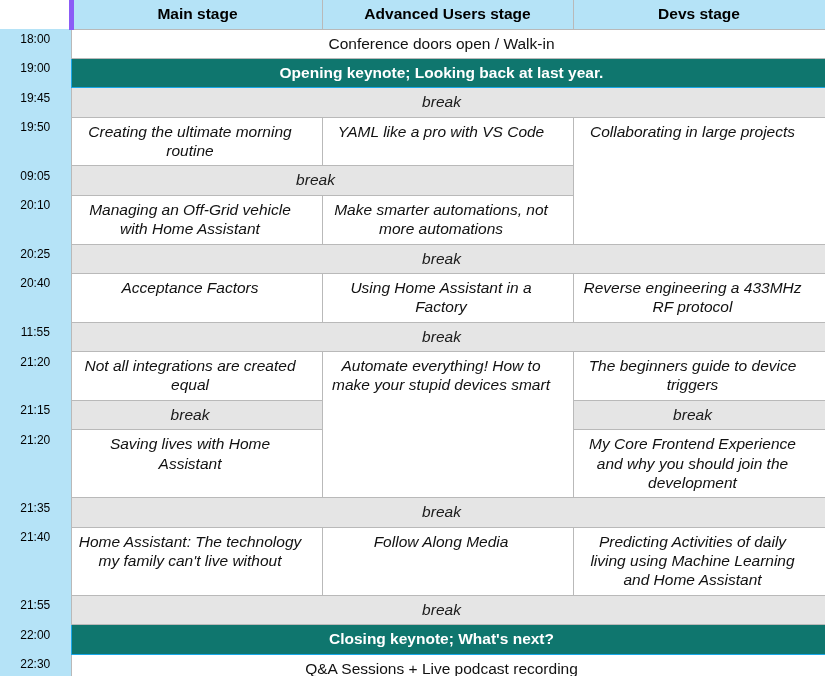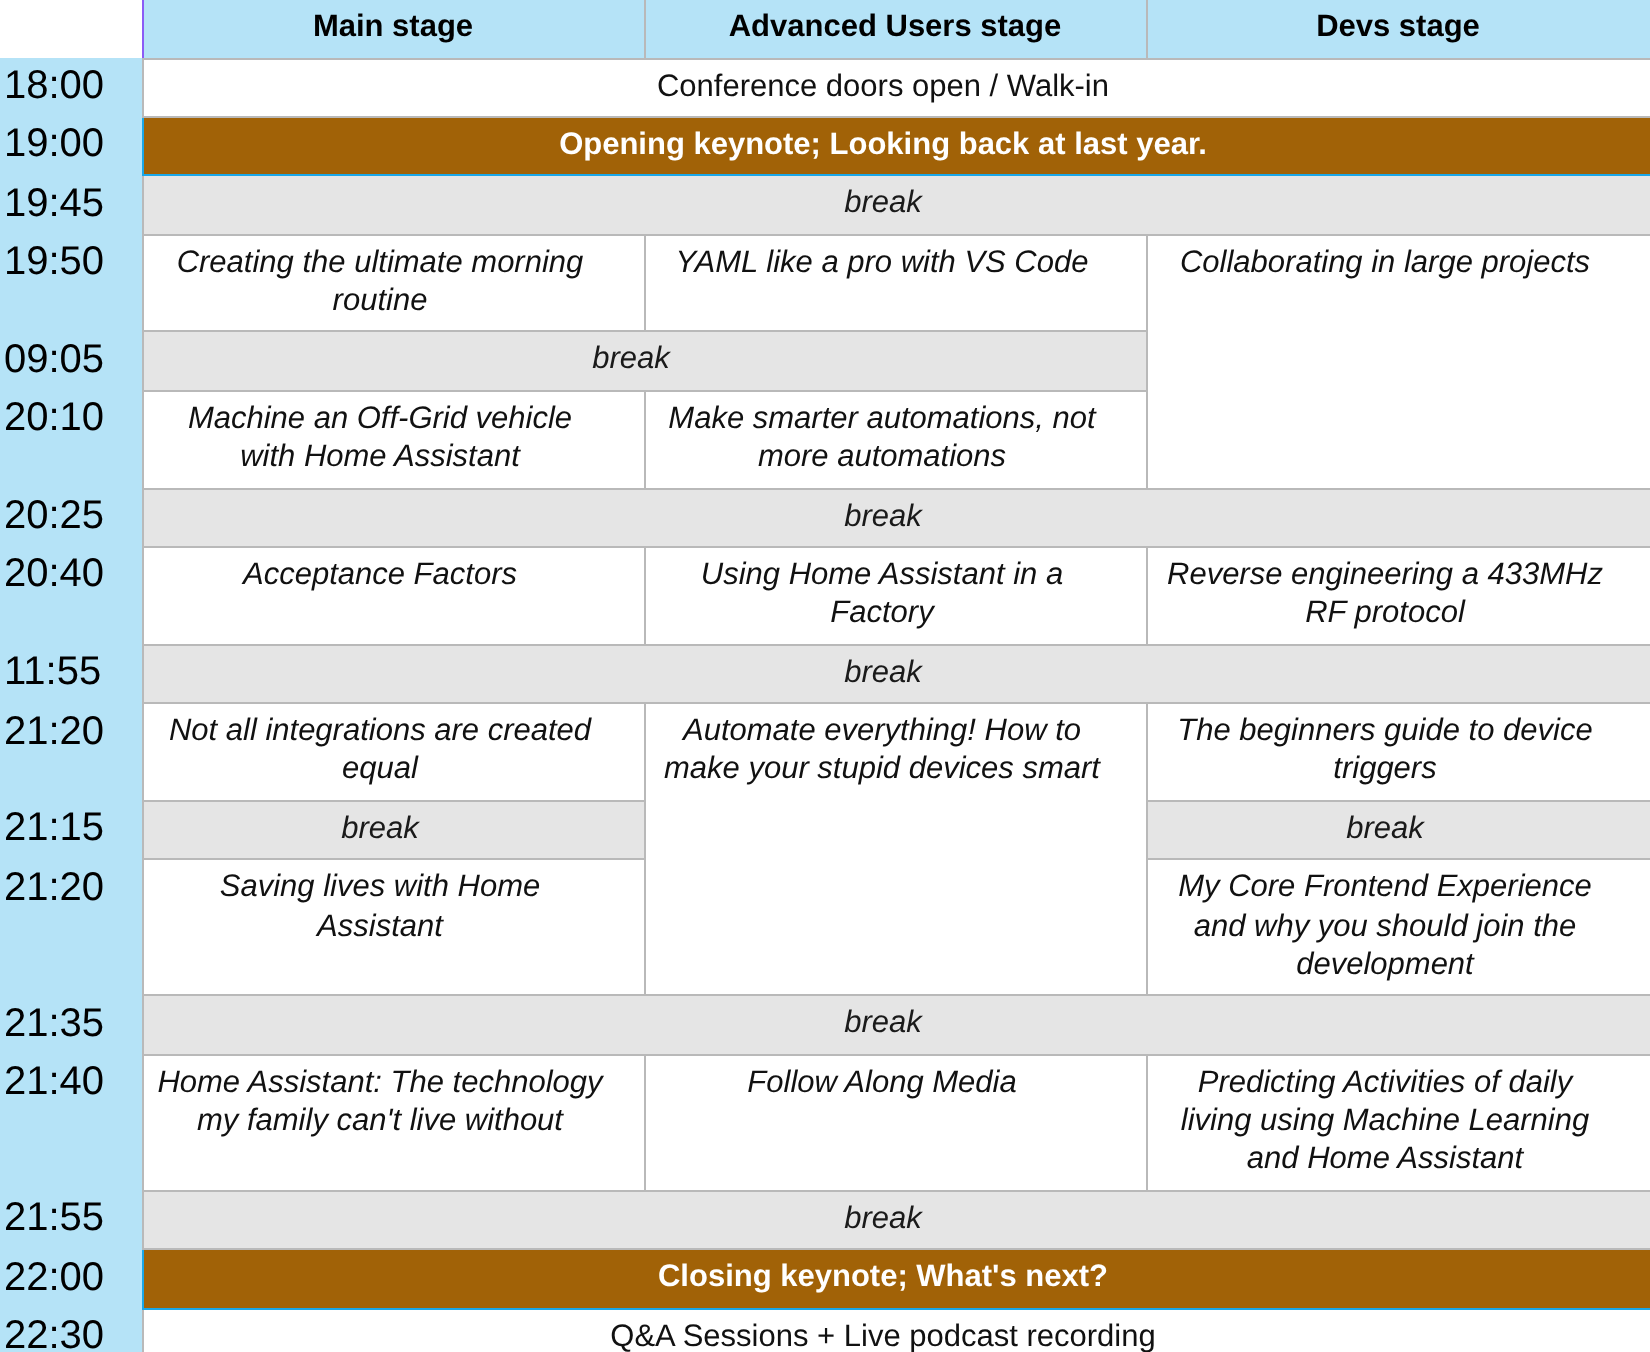--- a/index.html
+++ b/index.html
@@ -44,29 +44,29 @@
     border: 1px solid #b9b9b9;
     border-top: none;
     font-weight: bold;
     font-size: 15.5px;
     text-align: center;
     padding: 4px 6px 5px 6px;
     height: 29px;
     box-sizing: border-box;
     color: #000;
   }
-  th.stage-head.first { border-left: 1px solid #8b5cf6; }
+  th.stage-head.first { border-left: 5px solid #8b5cf6; }
 
   
   td.time {
     background: #b5e3f7;
     border: none;
-    text-align: left;
+    text-align: center;
     vertical-align: top;
-    font-size: 20px;
+    font-size: 12px;
     padding: 3px 2px 0 2px;
     color: #000;
     white-space: nowrap;
   }
 
   
   td.cell {
     border: 1px solid #b9b9b9;
     vertical-align: top;
     padding: 4px 20px 5px 7px;
@@ -81,21 +81,21 @@
   }
 
   td.cell.break {
     background: #e5e5e5;
     font-style: italic;
     text-align: center;
     color: #1a1a1a;
   }
 
   td.cell.keynote {
-    background: #a16207;
+    background: #0f766e;
     color: #ffffff;
     font-weight: bold;
     text-align: center;
     border-color: #1aa7e8;
   }
 
   td.cell.wide {
     text-align: center;
   }
 </style>
@@ -143,21 +143,21 @@
         <td class="cell plain" rowspan="3">Collaborating in large projects</td>
       </tr>
 
       <tr>
         <td class="time">09:05</td>
         <td class="cell break" colspan="2">break</td>
       </tr>
 
       <tr>
         <td class="time">20:10</td>
-        <td class="cell plain">Machine an Off-Grid vehicle with Home Assistant</td>
+        <td class="cell plain">Managing an Off-Grid vehicle with Home Assistant</td>
         <td class="cell plain">Make smarter automations, not more automations</td>
       </tr>
 
       <tr>
         <td class="time">20:25</td>
         <td class="cell break" colspan="3">break</td>
       </tr>
 
       <tr>
         <td class="time">20:40</td>

